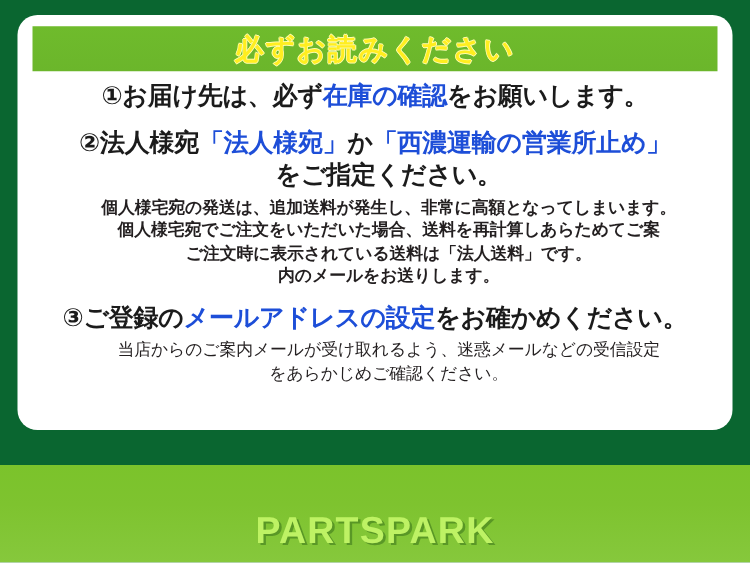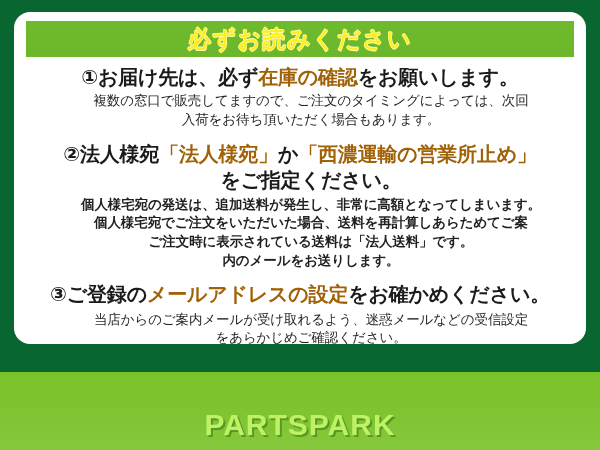--- a/index.html
+++ b/index.html
@@ -77,21 +77,21 @@
   }
   .section-heading {
     font-size: 20px;
     font-weight: bold;
     color: #1b1b1b;
     line-height: 1.26;
     letter-spacing: -0.2px;
     white-space: nowrap;
   }
   .section-heading .hl {
-    color: #a16207;
+    color: #1d4ed8;
   }
   .heading-line2 {
     padding-left: 22px;
   }
   .section-body {
     font-size: 13.5px;
     color: #231f20;
     line-height: 1.38;
     padding-left: 22px;
     letter-spacing: -0.1px;
@@ -130,24 +130,20 @@
   <div id="notice-card">
 
     <div id="header-bar">
       <span id="header-title">必ずお読みください</span>
     </div>
 
     <div id="sections">
 
     <div class="section" id="section-1">
           <div class="section-heading"><span>①</span><span>お届け先は、必ず</span><span class="hl">在庫の確認</span><span>をお願いします。</span></div>
-          <div class="section-body">
-            <div>複数の窓口で販売してますので、ご注文のタイミングによっては、次回</div>
-            <div>入荷をお待ち頂いただく場合もあります。</div>
-          </div>
         </div>
         <div class="section" id="section-2">
           <div class="section-heading"><span>②</span><span>法人様宛</span><span class="hl">「法人様宛」</span><span>か</span><span class="hl">「西濃運輸の営業所止め」</span></div>
           <div class="section-heading heading-line2">をご指定ください。</div>
           <div class="section-body">
             <div>個人様宅宛の発送は、追加送料が発生し、非常に高額となってしまいます。</div>
             <div>個人様宅宛でご注文をいただいた場合、送料を再計算しあらためてご案</div>
             <div>ご注文時に表示されている送料は「法人送料」です。</div>
             <div>内のメールをお送りします。</div>
           </div>

